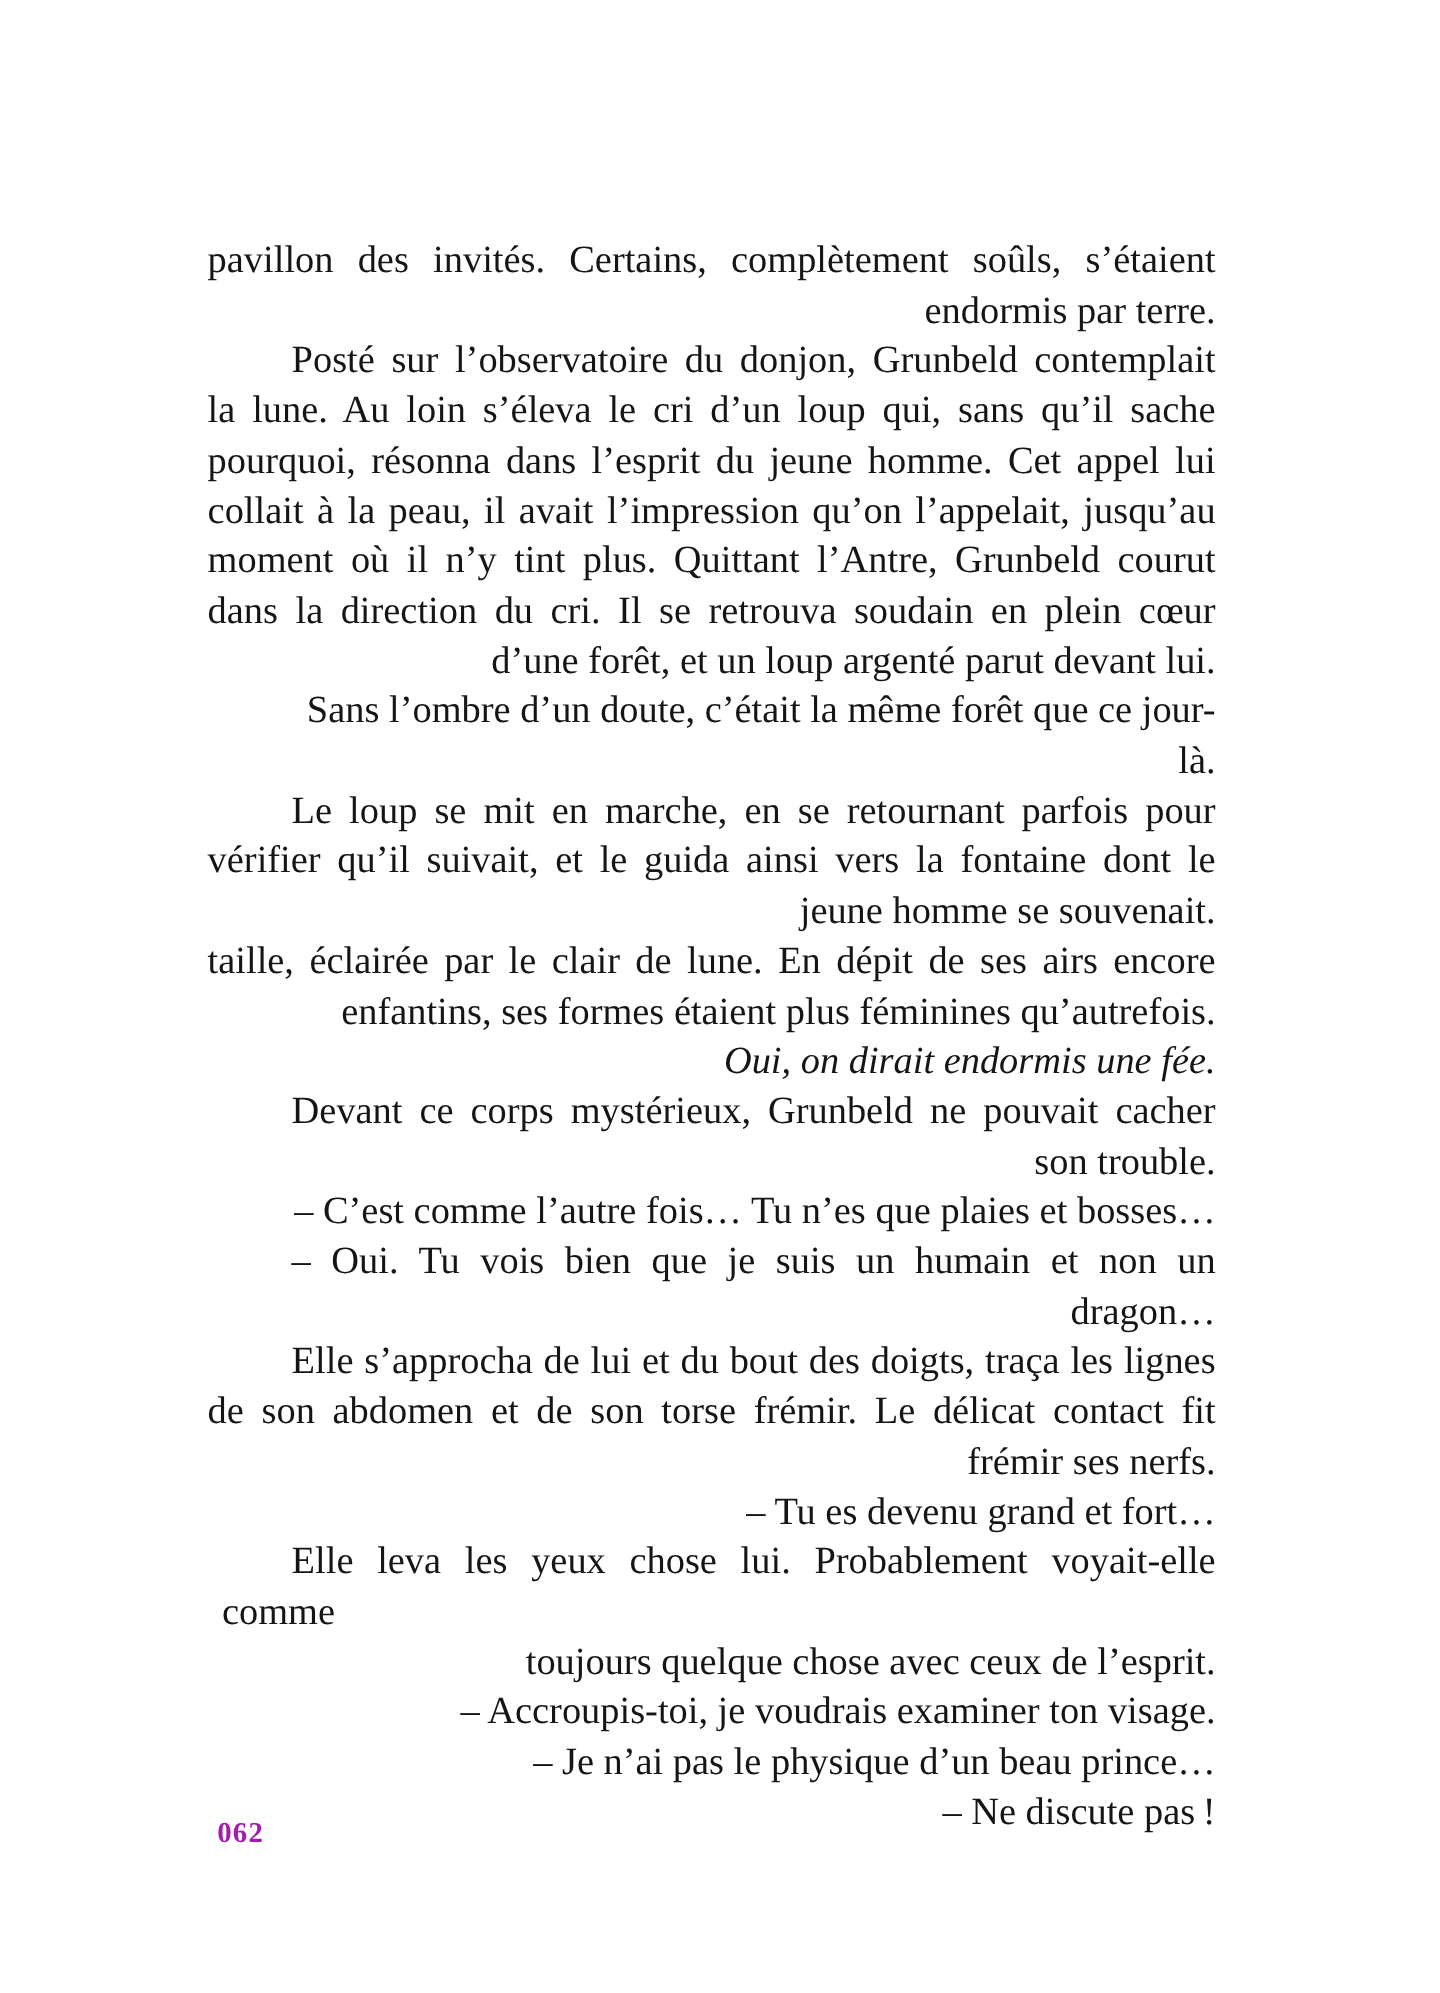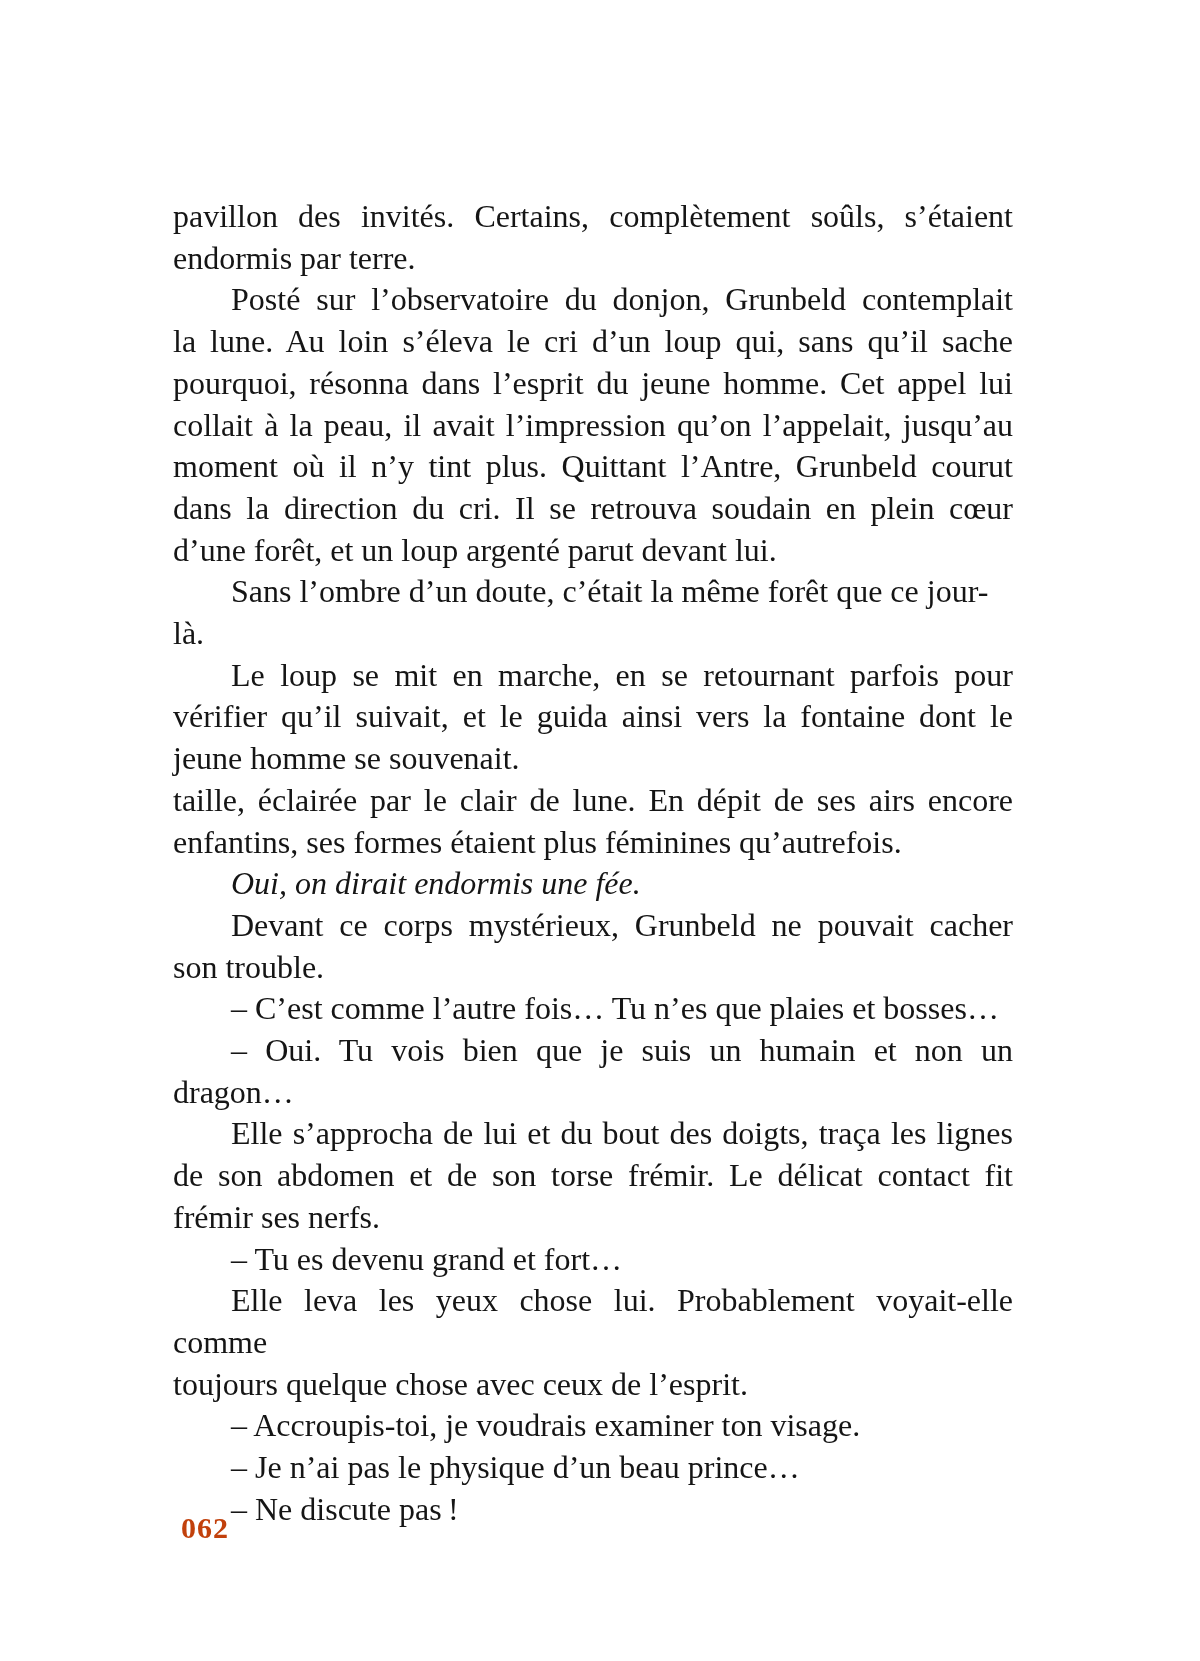--- a/index.html
+++ b/index.html
@@ -21,37 +21,37 @@
     left: 173px;
     top: 196px;
     width: 840px;
     font-size: 32px;
     line-height: 41.7px;
     color: #151515;
     font-kerning: normal;
   }
   .paragraph { margin: 0; padding: 0; }
   .line { 
-    text-align: left;
+    text-align: right;
     white-space: normal;
   }
   .line.j {
     text-align: justify;
     text-align-last: justify;
   }
-  .line.indent { text-indent: 58px; }
+  .line.indent { text-indent: 58px; margin-left: 12px; }
   .paragraph.italic .line { font-style: italic; }
   .folio {
     position: absolute;
     left: 181px;
     top: 1513px;
-    font-size: 30px;
+    font-size: 24px;
     line-height: 30px;
     font-weight: 600;
-    color: #c2410c;
+    color: #a21caf;
     letter-spacing: 1px;
   }
 </style>
 </head>
 <body>
 
 <div class="page">
   <div class="text-block" id="text-block">
       <div class="paragraph">
         <div class="line j">pavillon des invités. Certains, complètement soûls, s’étaient</div>

